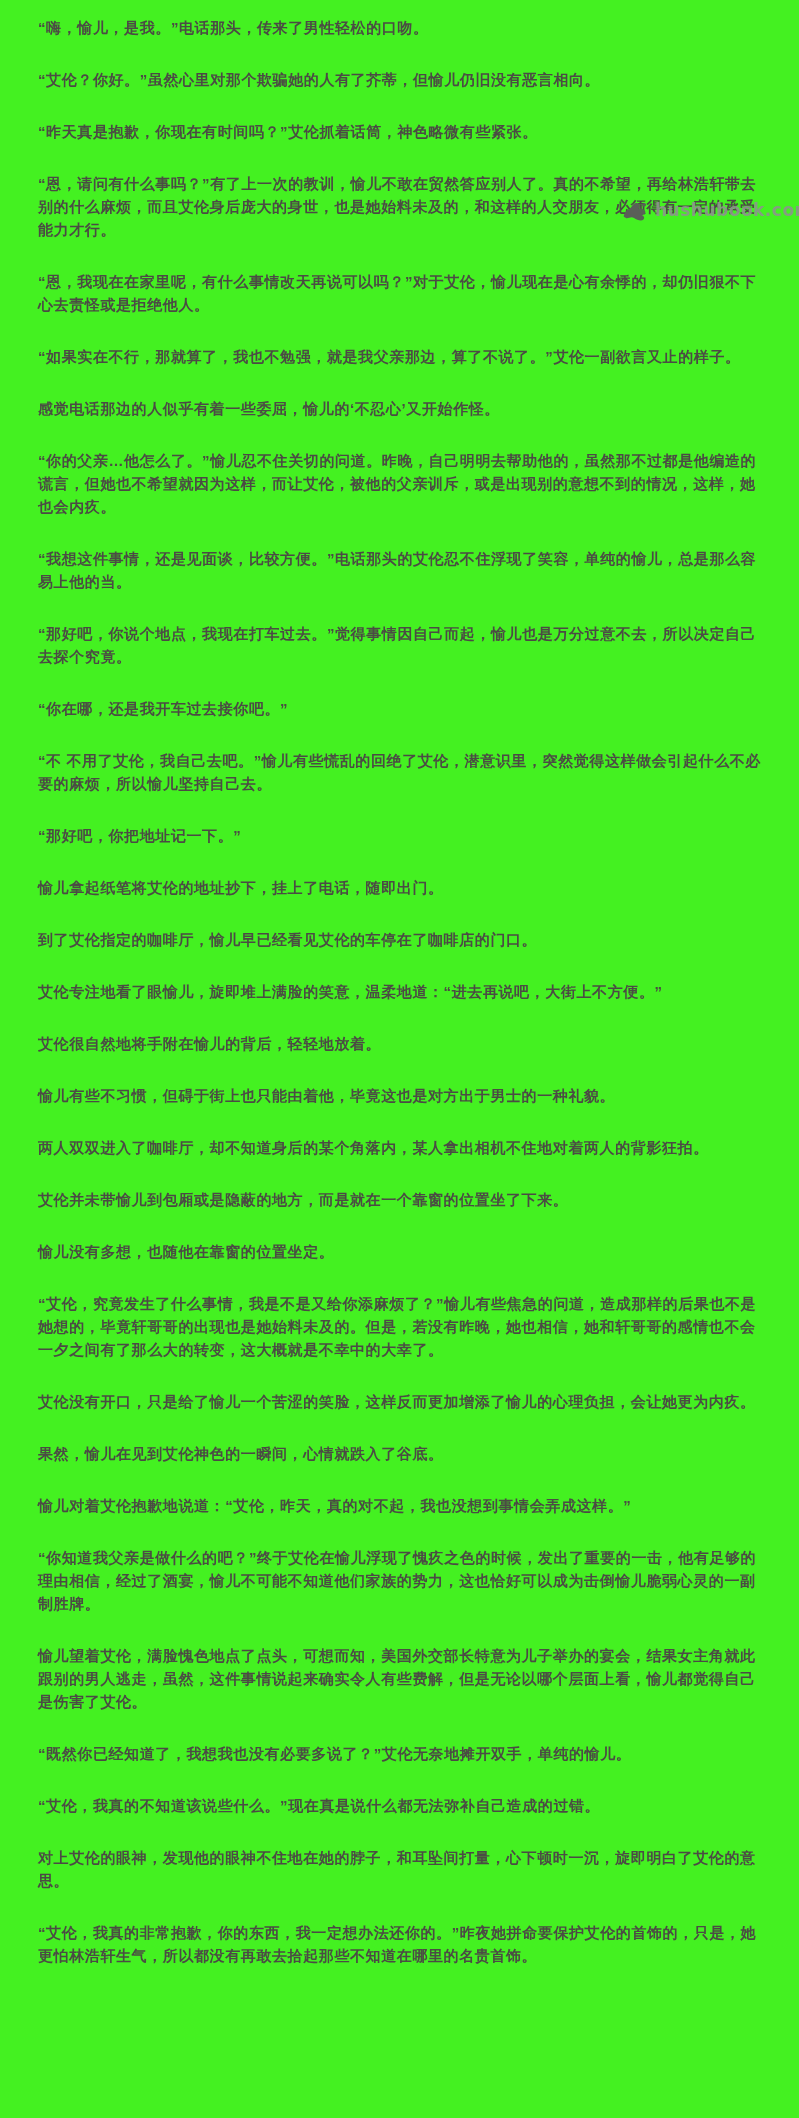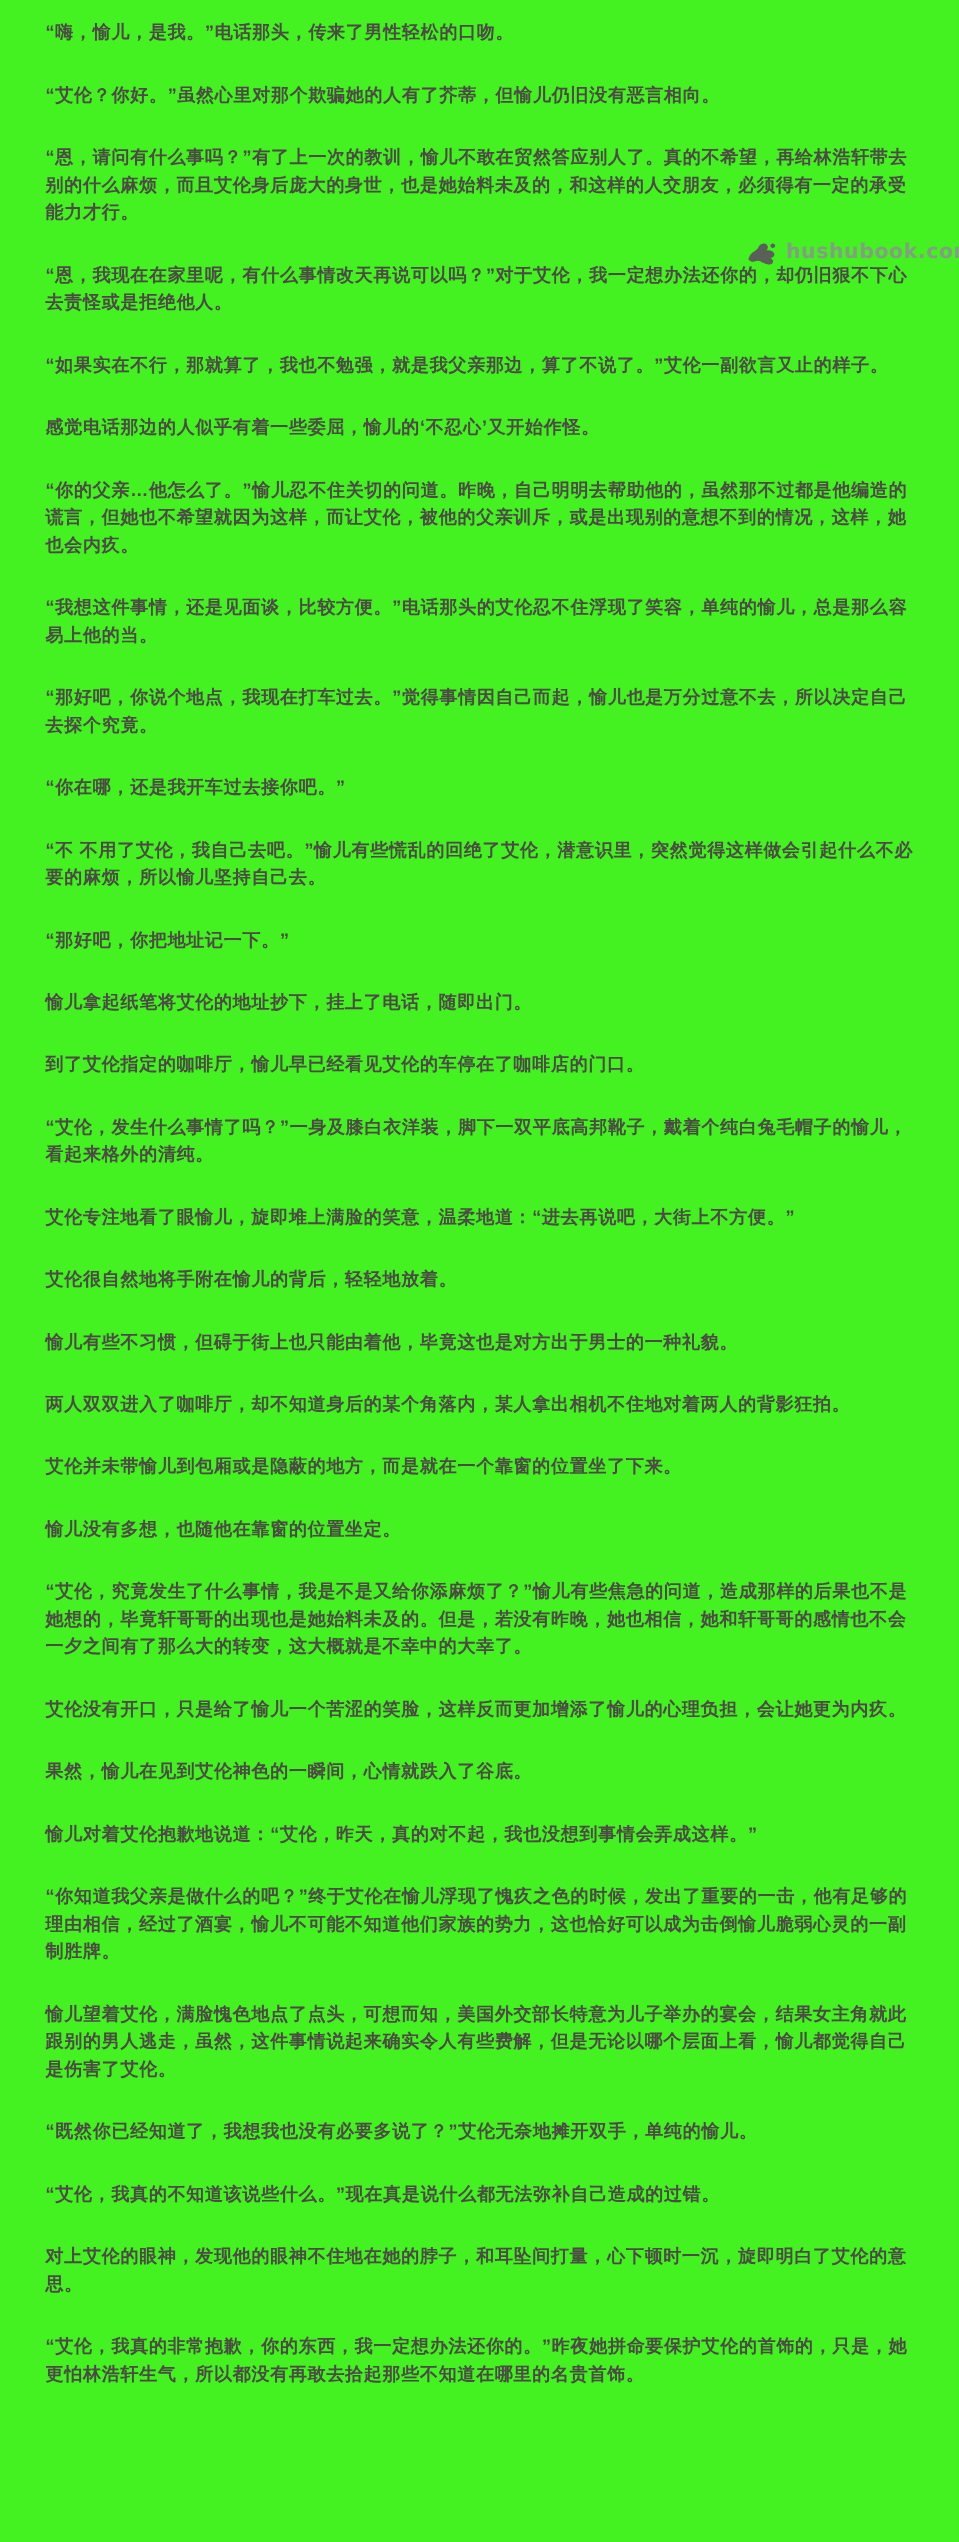--- a/index.html
+++ b/index.html
@@ -66,33 +66,33 @@
       <svg viewBox="0 0 34 26" width="34" height="26" xmlns="http://www.w3.org/2000/svg">
         <path fill="#5a5f58" d="M4 18c2-6 6-5 8-9 1.5-3 5-4 7-2 1.5 1.4 1 4-1 5 3-1 6 0 7 2 1.2 2.4-1 4-3 4 2 1 3 3 1.5 4.5C21.5 24.5 17 23 14 21c-3-2-6 1-8 0-2.2-1.1-2.6-1.2-2-3z"></path>
         <path fill="#5a5f58" d="M24 6c1.2 0 2 .8 2 1.8S25.2 9.6 24 9.6 22 8.8 22 7.8 22.8 6 24 6z"></path>
       </svg>
     </span>
     <span class="wm-text">hushubook.com</span>
   </div>
   <div id="content" class="content">
       <p>“嗨，愉儿，是我。”电话那头，传来了男性轻松的口吻。</p>
       <p>“艾伦？你好。”虽然心里对那个欺骗她的人有了芥蒂，但愉儿仍旧没有恶言相向。</p>
+      <p>“昨天真是抱歉，你现在有时间吗？”艾伦抓着话筒，神色略微有些紧张。</p>
       <p>“恩，请问有什么事吗？”有了上一次的教训，愉儿不敢在贸然答应别人了。真的不希望，再给林浩轩带去别的什么麻烦，而且艾伦身后庞大的身世，也是她始料未及的，和这样的人交朋友，必须得有一定的承受能力才行。</p>
-      <p>“恩，我现在在家里呢，有什么事情改天再说可以吗？”对于艾伦，我一定想办法还你的，却仍旧狠不下心去责怪或是拒绝他人。</p>
+      <p>“恩，我现在在家里呢，有什么事情改天再说可以吗？”对于艾伦，愉儿现在是心有余悸的，却仍旧狠不下心去责怪或是拒绝他人。</p>
       <p>“如果实在不行，那就算了，我也不勉强，就是我父亲那边，算了不说了。”艾伦一副欲言又止的样子。</p>
       <p>感觉电话那边的人似乎有着一些委屈，愉儿的‘不忍心’又开始作怪。</p>
       <p>“你的父亲…他怎么了。”愉儿忍不住关切的问道。昨晚，自己明明去帮助他的，虽然那不过都是他编造的谎言，但她也不希望就因为这样，而让艾伦，被他的父亲训斥，或是出现别的意想不到的情况，这样，她也会内疚。</p>
       <p>“我想这件事情，还是见面谈，比较方便。”电话那头的艾伦忍不住浮现了笑容，单纯的愉儿，总是那么容易上他的当。</p>
       <p>“那好吧，你说个地点，我现在打车过去。”觉得事情因自己而起，愉儿也是万分过意不去，所以决定自己去探个究竟。</p>
       <p>“你在哪，还是我开车过去接你吧。”</p>
       <p>“不 不用了艾伦，我自己去吧。”愉儿有些慌乱的回绝了艾伦，潜意识里，突然觉得这样做会引起什么不必要的麻烦，所以愉儿坚持自己去。</p>
       <p>“那好吧，你把地址记一下。”</p>
       <p>愉儿拿起纸笔将艾伦的地址抄下，挂上了电话，随即出门。</p>
       <p>到了艾伦指定的咖啡厅，愉儿早已经看见艾伦的车停在了咖啡店的门口。</p>
-      <p>“艾伦，发生什么事情了吗？”一身及膝白衣洋装，脚下一双平底高邦靴子，戴着个纯白兔毛帽子的愉儿，看起来格外的清纯。</p>
       <p>艾伦专注地看了眼愉儿，旋即堆上满脸的笑意，温柔地道：“进去再说吧，大街上不方便。”</p>
       <p>艾伦很自然地将手附在愉儿的背后，轻轻地放着。</p>
       <p>愉儿有些不习惯，但碍于街上也只能由着他，毕竟这也是对方出于男士的一种礼貌。</p>
       <p>两人双双进入了咖啡厅，却不知道身后的某个角落内，某人拿出相机不住地对着两人的背影狂拍。</p>
       <p>艾伦并未带愉儿到包厢或是隐蔽的地方，而是就在一个靠窗的位置坐了下来。</p>
       <p>愉儿没有多想，也随他在靠窗的位置坐定。</p>
       <p>“艾伦，究竟发生了什么事情，我是不是又给你添麻烦了？”愉儿有些焦急的问道，造成那样的后果也不是她想的，毕竟轩哥哥的出现也是她始料未及的。但是，若没有昨晚，她也相信，她和轩哥哥的感情也不会一夕之间有了那么大的转变，这大概就是不幸中的大幸了。</p>
       <p>艾伦没有开口，只是给了愉儿一个苦涩的笑脸，这样反而更加增添了愉儿的心理负担，会让她更为内疚。</p>
       <p>果然，愉儿在见到艾伦神色的一瞬间，心情就跌入了谷底。</p>
       <p>愉儿对着艾伦抱歉地说道：“艾伦，昨天，真的对不起，我也没想到事情会弄成这样。”</p>

